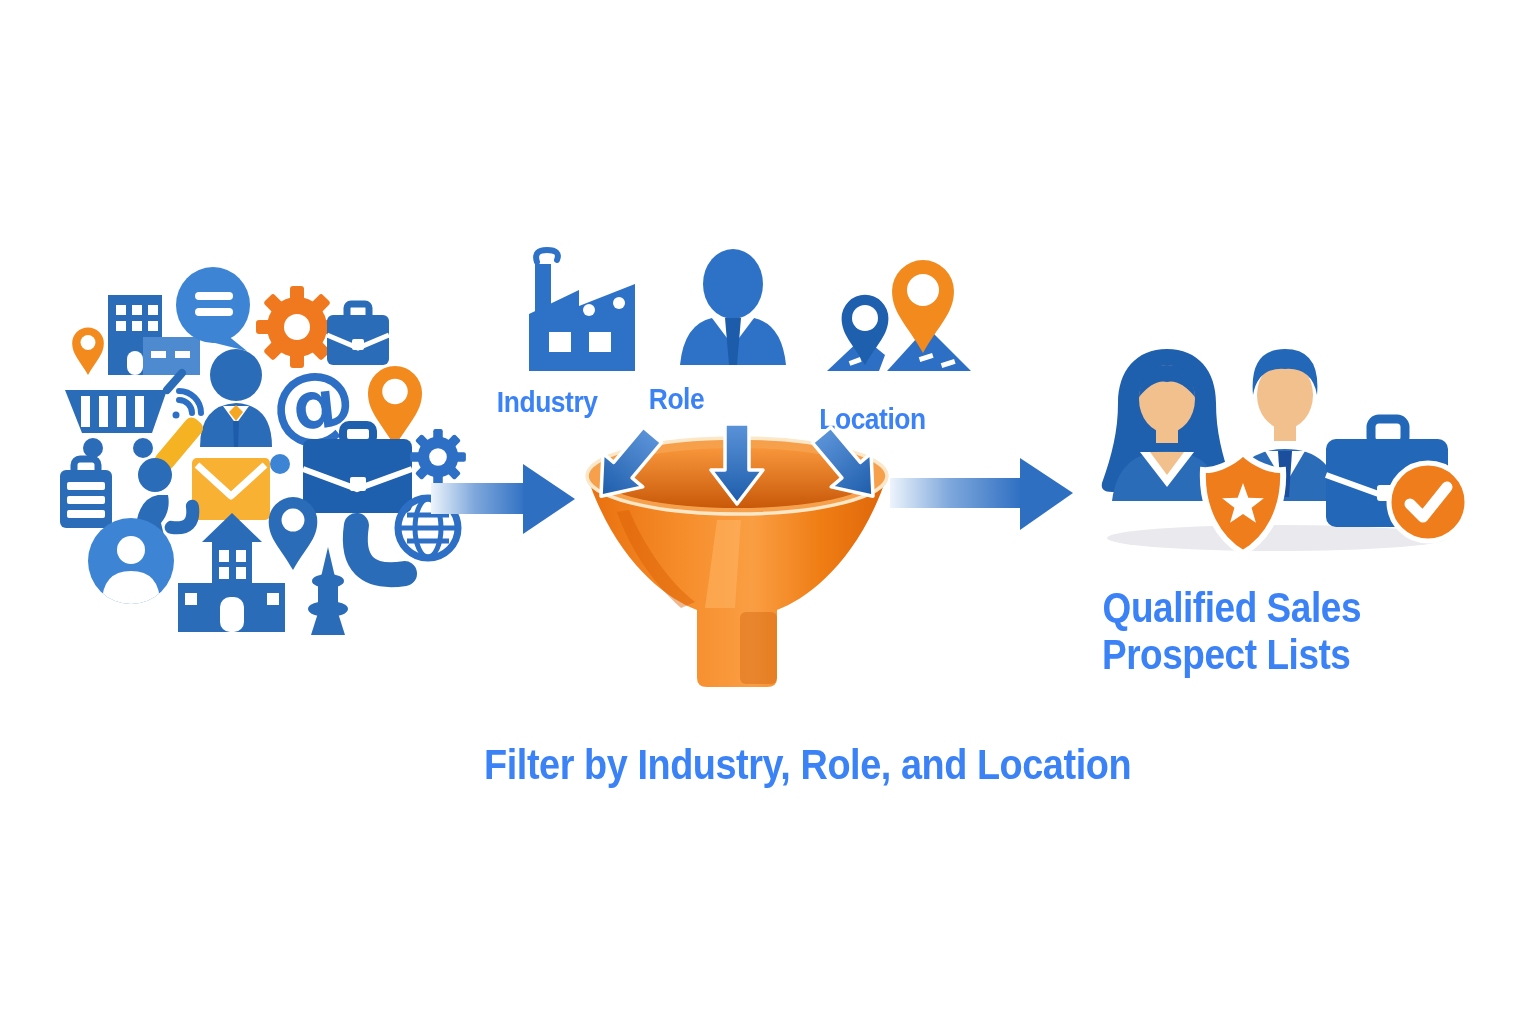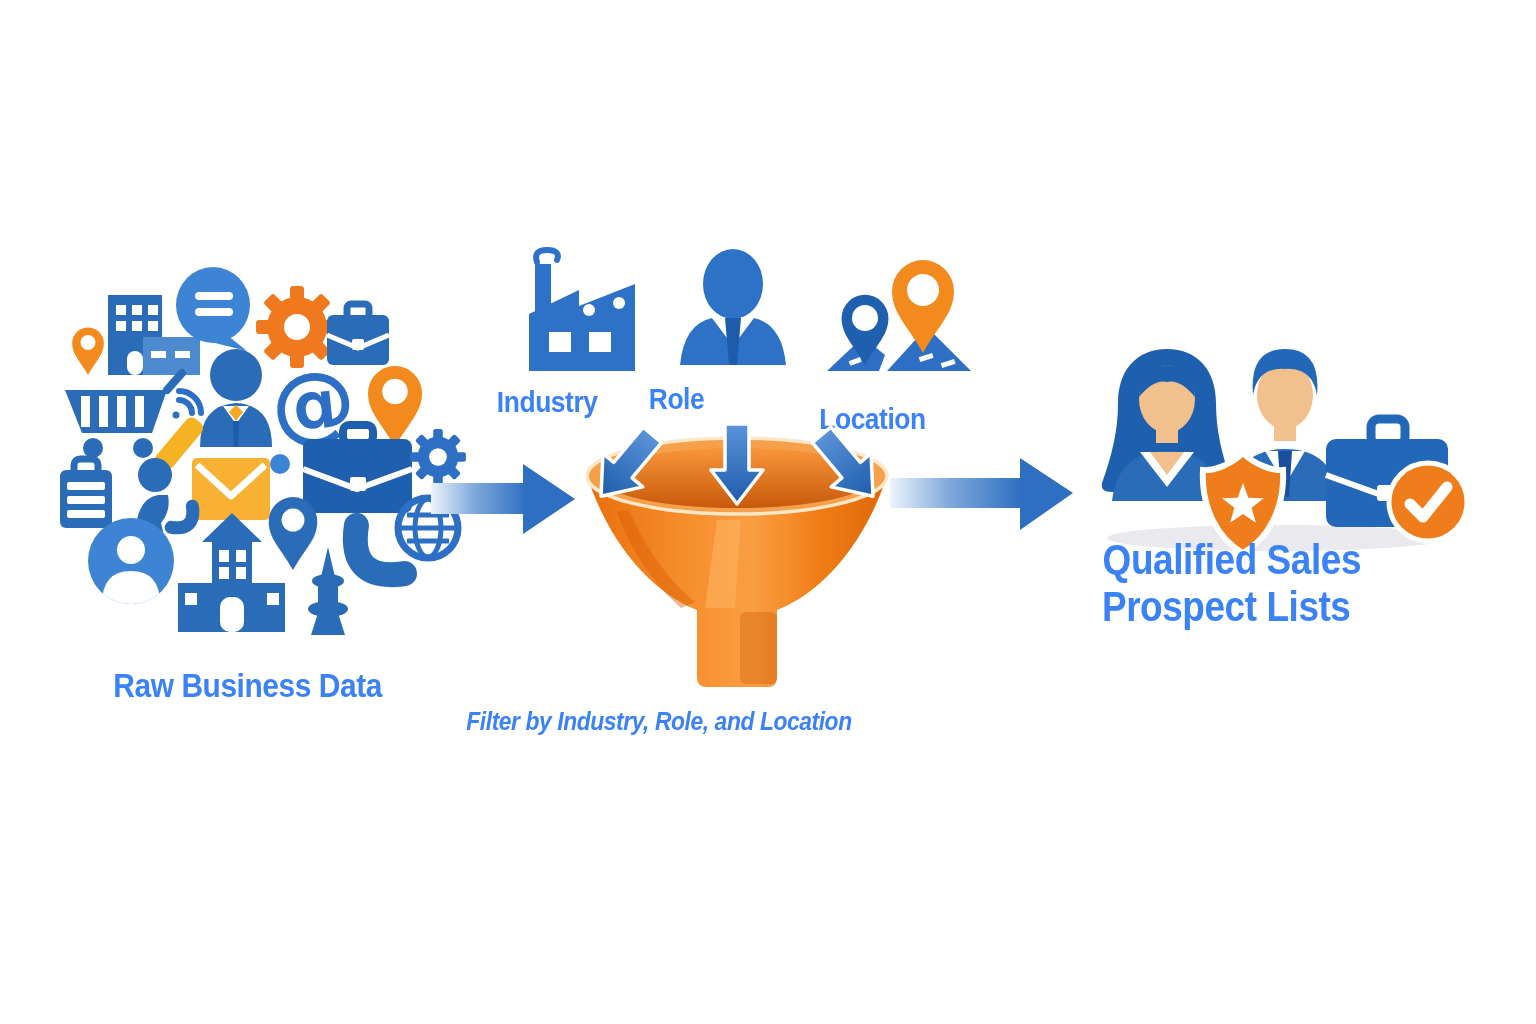--- a/index.html
+++ b/index.html
@@ -3,21 +3,21 @@
 <meta charset="utf-8">
 <style>
   html,body{margin:0;padding:0;background:#fff;}
   #canvas{position:relative;width:1536px;height:1024px;background:#ffffff;overflow:hidden;
           font-family:"Liberation Sans",sans-serif;}
   .abs{position:absolute;}
   .cap{color:#3b82f6;font-weight:bold;}
   .squeeze{display:inline-block;transform:scaleX(.88);transform-origin:center;white-space:nowrap;}
   .filter-label{font-size:30px;letter-spacing:-.5px;}
   .stage-label{font-size:34px;letter-spacing:-.5px;}
-  .funnel-caption{font-size:26px;font-style:italic;letter-spacing:-.5px;}
+  .funnel-caption{font-size:43px;letter-spacing:-.5px;margin-top:34px;}
   .result-label{font-size:42px;line-height:1.13;letter-spacing:-.5px;}
   svg{display:block;overflow:visible;}
 </style>
 </head>
 <body>
 
 <div id="canvas">
 
   <svg class="abs" style="left:55px;top:245px;" width="420" height="420" viewBox="0 0 420 420">
     <defs>
@@ -178,23 +178,20 @@
     </g>
     <g stroke="#2D6FC4" fill="none">
       <circle cx="373" cy="283" r="30" stroke-width="7"></circle>
       <ellipse cx="373" cy="283" rx="13" ry="29" stroke-width="5"></ellipse>
       <line x1="352" y1="270" x2="394" y2="270" stroke-width="5"></line>
       <line x1="344" y1="283" x2="402" y2="283" stroke-width="5"></line>
       <line x1="352" y1="296" x2="394" y2="296" stroke-width="5"></line>
     </g>
   </svg>
 
-  <div class="abs cap stage-label" style="left:95px;top:666px;width:340px;">
-    <span class="squeeze">Raw Business Data</span>
-  </div>
 
   <svg class="abs" style="left:425px;top:452px;" width="160" height="95" viewBox="0 0 160 95">
     <defs>
       <linearGradient id="lg-ah1" x1="0" y1="0" x2="1" y2="0">
         <stop offset="0" stop-color="#EDF4FC"></stop>
           <stop offset="0.45" stop-color="#7FA8DC"></stop>
           <stop offset="1" stop-color="#2E6FC2"></stop>
       </linearGradient>
     </defs>
     <rect x="6" y="31" width="96" height="31" fill="url(#lg-ah1)"></rect>
@@ -340,18 +337,18 @@
       <path d="M236,140 L297,162 L358,140" stroke="#fff" stroke-width="6" fill="none"></path>
       <rect x="287" y="150" width="20" height="16" rx="3" fill="#fff"></rect>
     </g>
 
     <g>
       <circle cx="338" cy="167" r="39" fill="#EF7D1C" stroke="#fff" stroke-width="5"></circle>
       <polyline points="320,169 333,182 357,152" stroke="#fff" stroke-width="11" fill="none" stroke-linecap="round" stroke-linejoin="round"></polyline>
     </g>
   </svg>
 
-  <div class="abs cap result-label" style="left:1085px;top:536px;width:360px;">
+  <div class="abs cap result-label" style="left:1085px;top:584px;width:360px;">
     <span class="squeeze">Qualified Sales</span><br>
     <span class="squeeze">Prospect Lists</span>
   </div>
 
 </div>
 
 </body></html>

